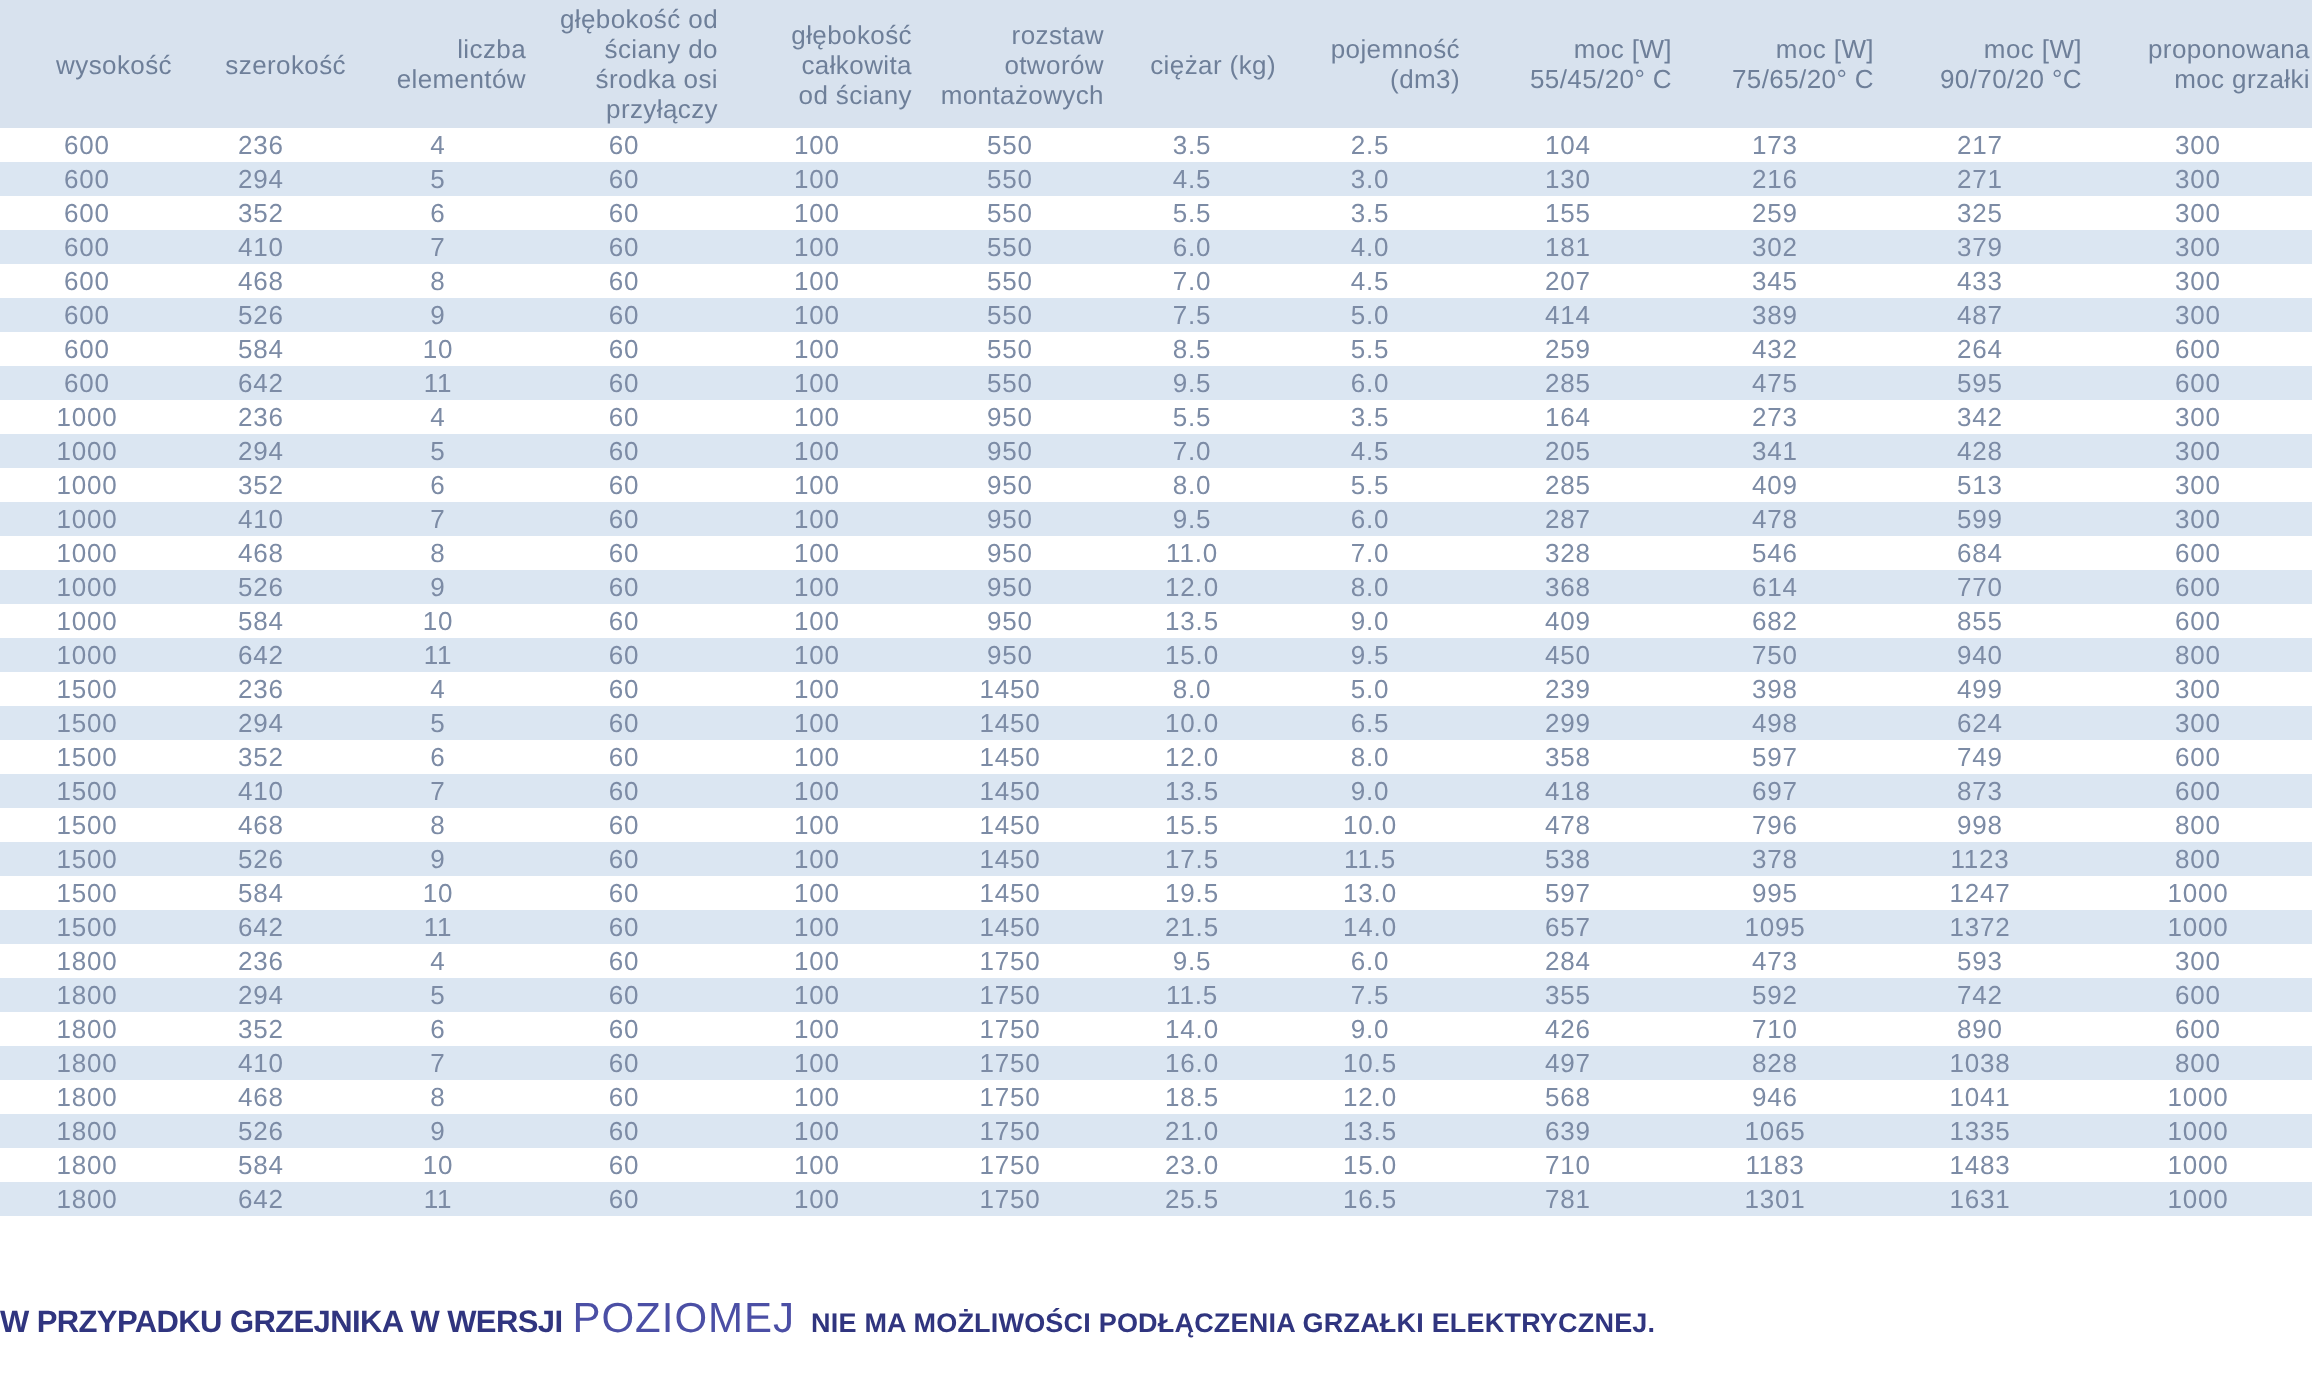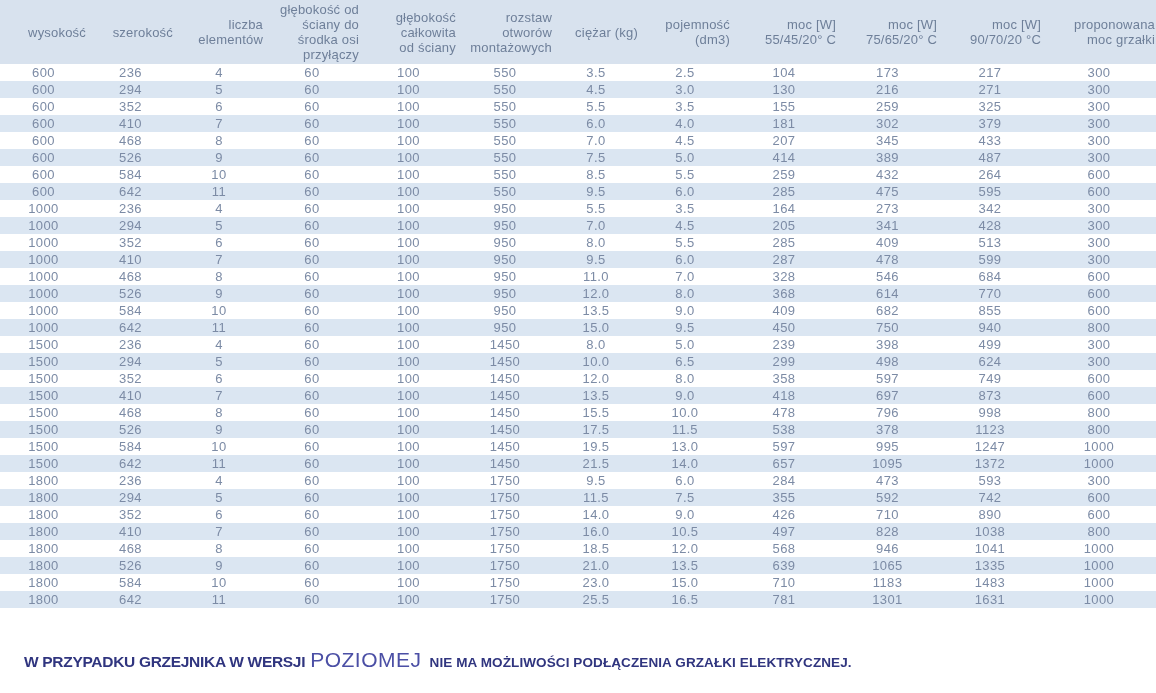--- a/index.html
+++ b/index.html
@@ -43,21 +43,21 @@
     text-align:center;
     vertical-align:middle;
     padding:0 1px;
     letter-spacing:0.4px;
     line-height:1;
   }
   table.spec tbody tr:nth-child(even){background:var(--stripe-bg);}
   table.spec tbody tr:nth-child(odd){background:#ffffff;}
   .footer{
     margin-top:40px;
-    margin-left:24px;
+    margin-left:0;
     white-space:nowrap;
   }
   .footer span{vertical-align:baseline;}
   .f-prefix{
     color:var(--footer-navy);
     font-weight:bold;
     font-size:15.5px;
     letter-spacing:-0.3px;
   }
   .f-highlight{

